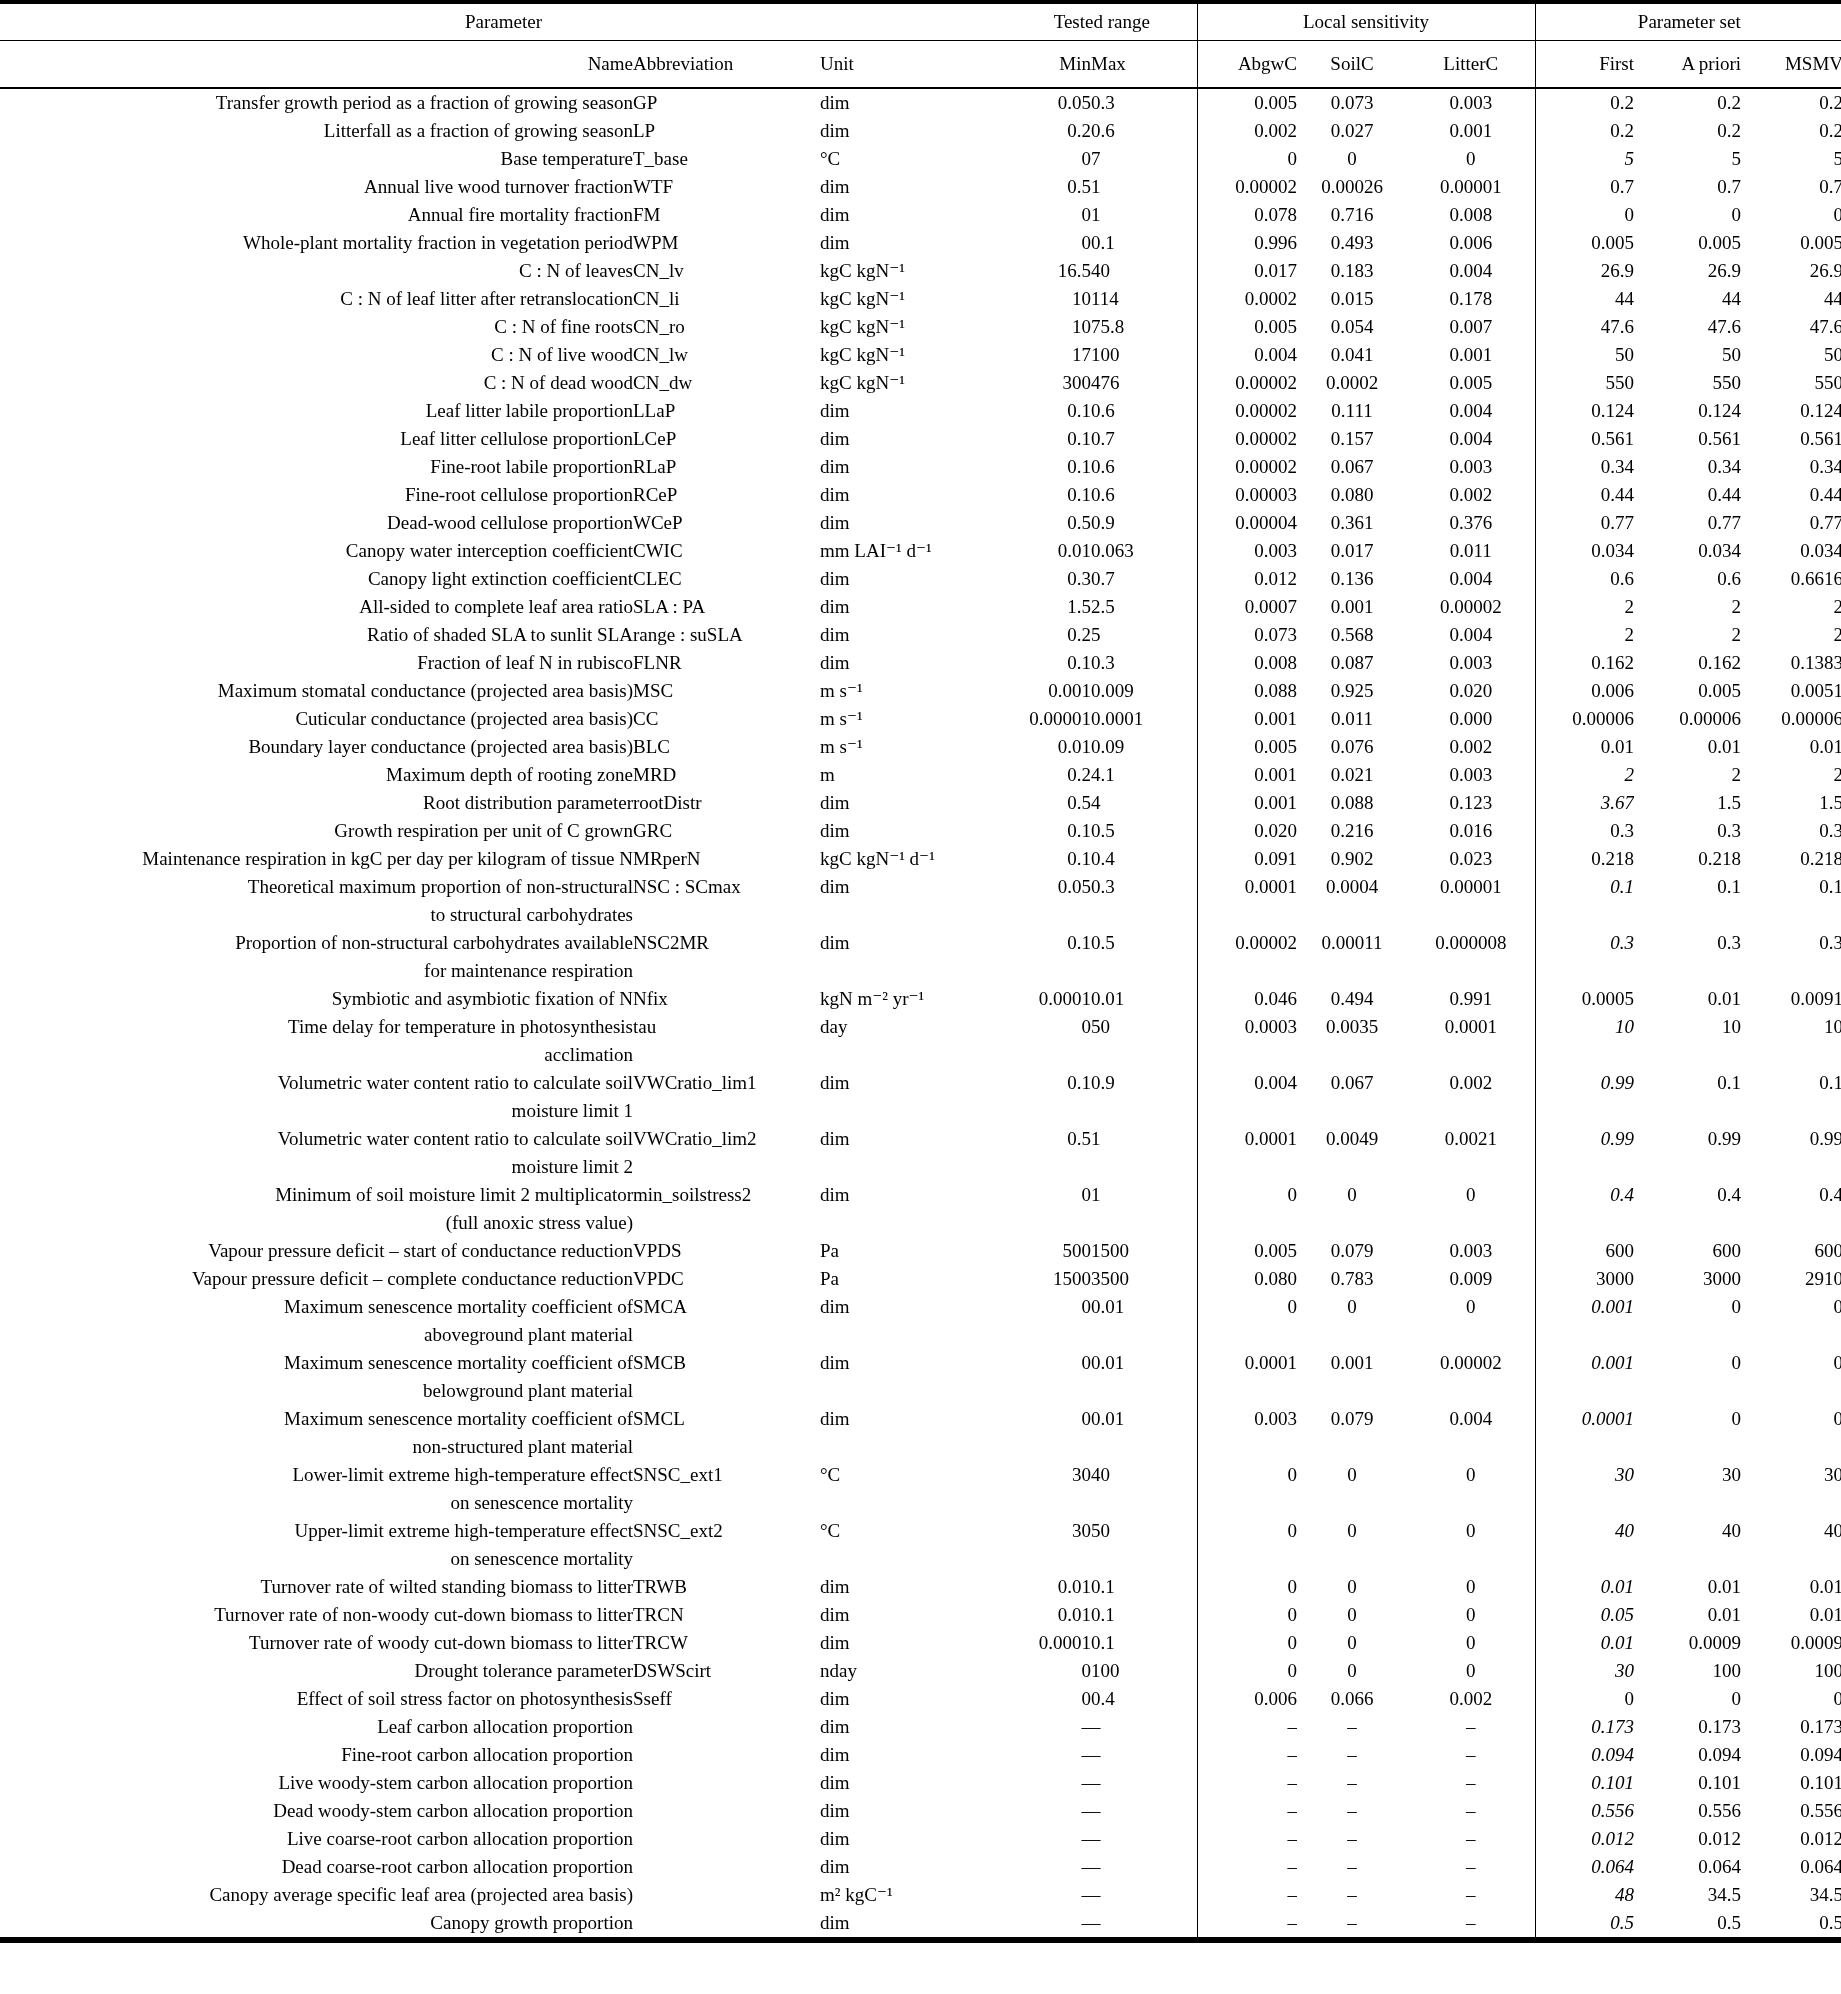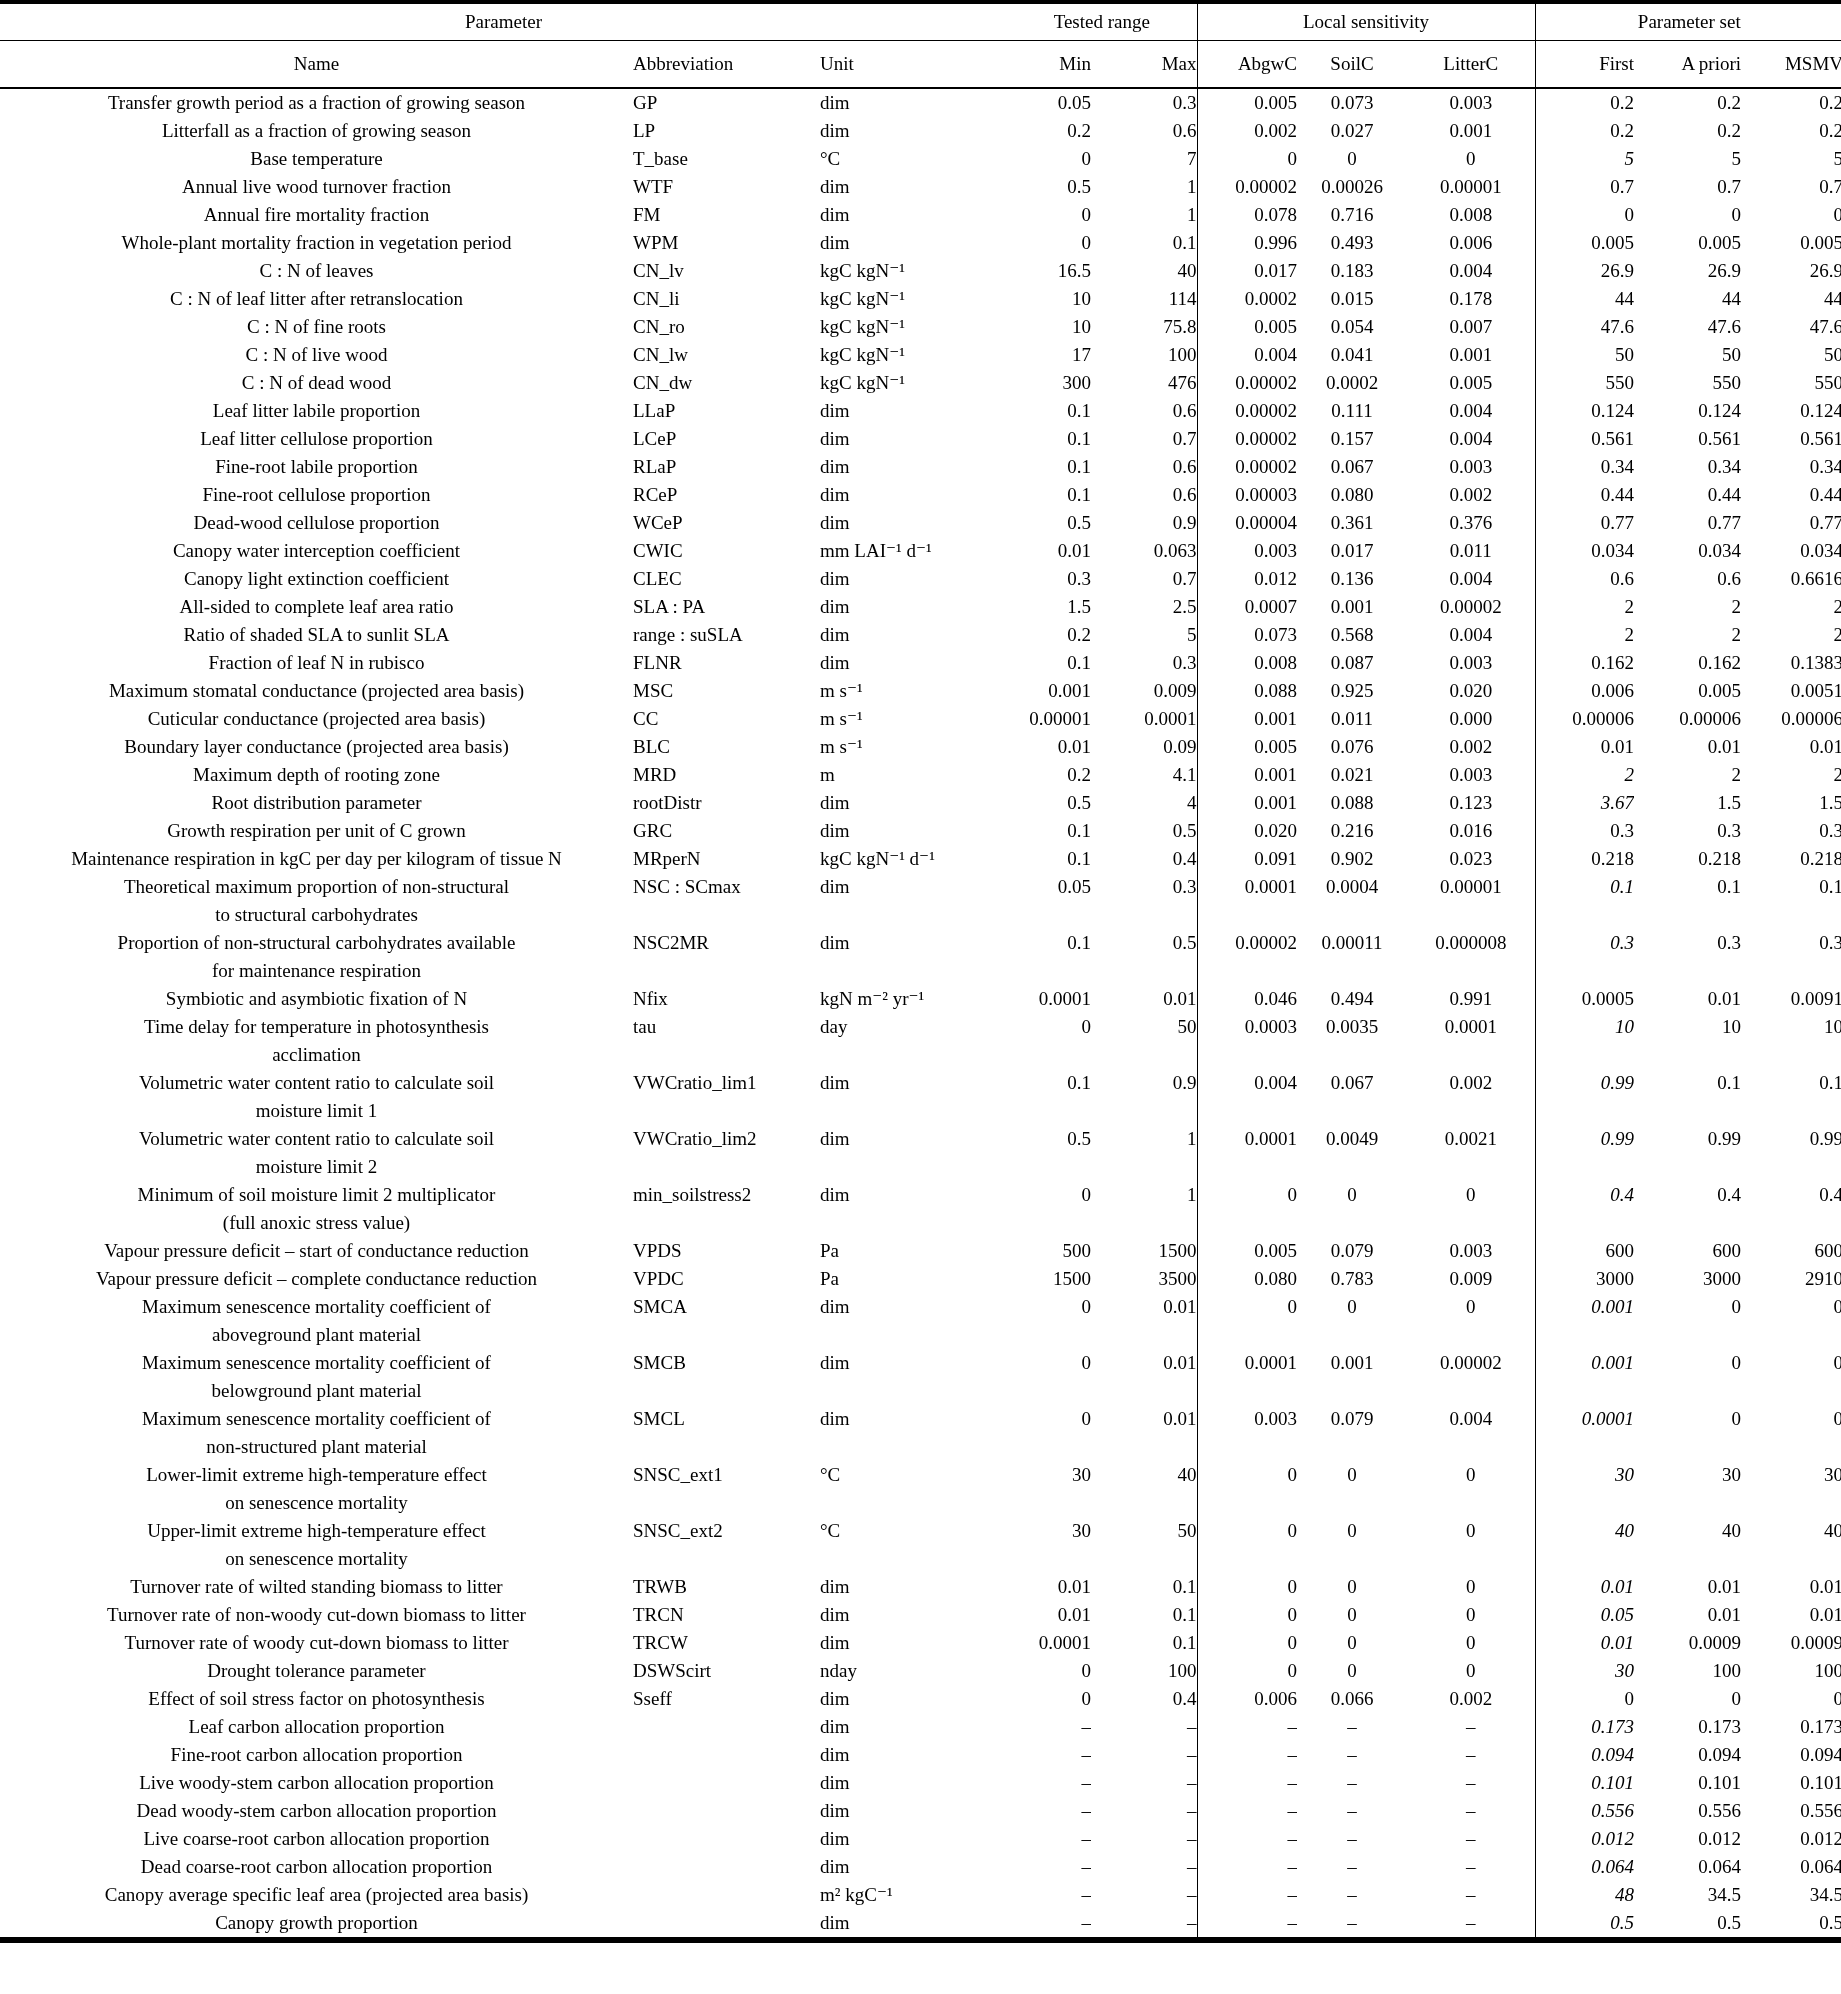--- a/index.html
+++ b/index.html
@@ -34,25 +34,25 @@
     vertical-align: middle;
     text-align: center;
     border-bottom: 1.3px solid #000;
   }
   tr.colhead th {
     height: 46px;
     vertical-align: middle;
     border-bottom: 2.2px solid #000;
   }
   tbody td { padding-top: 0.9px; }
-  .col-name  { text-align: center;  padding-left: 18px; white-space: pre-line; }
+  .col-name  { text-align: right;  padding-left: 18px; white-space: pre-line; }
   .col-abbr  { text-align: left;  padding-left: 21.4px; }
   .col-unit  { text-align: left;  padding-left: 16px; }
   .col-min   { text-align: right; padding-right: 9px; }
-  .col-max   { text-align: right; padding-right: 16px; }
+  .col-max   { text-align: left; padding-right: 16px; }
   .col-abgwc { text-align: right; padding-right: 9px; }
   .col-soilc { text-align: center; padding-right: 9px; }
   .col-litterc { text-align: center; padding-right: 18px; }
   .col-first { text-align: right; padding-right: 9px; }
   .col-apriori { text-align: right; padding-right: 9px; }
   .col-msmv  { text-align: right; padding-right: 10.7px; }
   .vl { border-left: 1.8px solid #000; }
   .bold-row td, td.b { font-weight: bold; }
   td.i { font-style: italic; }
 </style>

